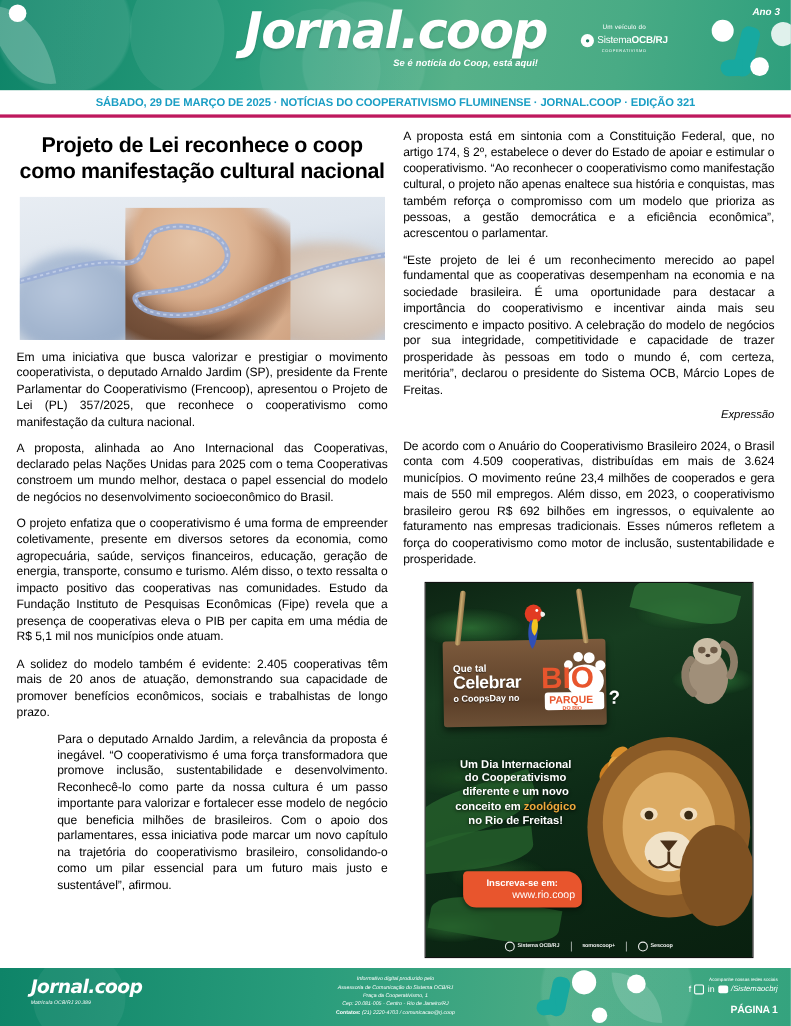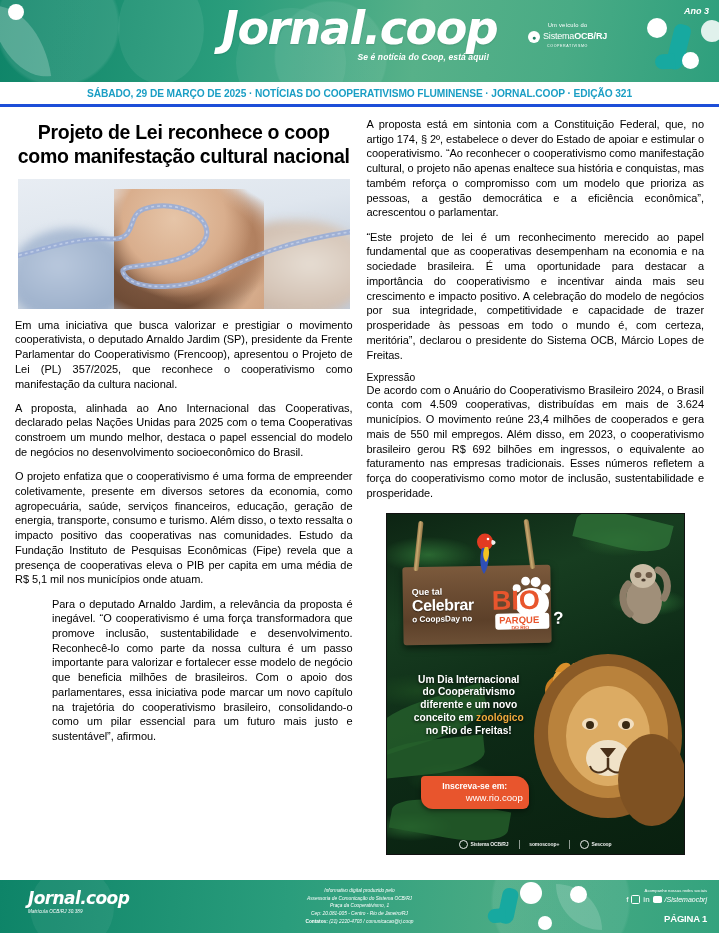--- a/index.html
+++ b/index.html
@@ -142,21 +142,21 @@
   .ano-label {
     position: absolute; right: 10px; top: 6px;
     color: #ffffff; font-size: 9px; font-weight: bold; font-style: italic;
   }
 
   
   .datebar {
     width: 719px; height: 22px;
     background: #ffffff;
     display: flex; align-items: center; justify-content: center;
-    border-bottom: 3px solid #1d4ed8;
+    border-bottom: 3px solid #be185d;
   }
   .datebar-text {
     color: #1a9ec4;
     font-size: 10.2px;
     font-weight: bold;
     letter-spacing: -0.1px;
   }
 
   
   .page-body {
@@ -220,22 +220,23 @@
     text-align: justify;
     color: #000000;
     margin: 0 0 9.5px 0;
     letter-spacing: -0.05px;
   }
   .body-text:last-child { margin-bottom: 0; margin-left: 37px; }
   .subhead {
     font-size: 10.3px;
     font-weight: normal;
     color: #000000;
-    margin: 0 0 0 0;
-    text-align: left;
+    margin: 0 0 16px 0;
+    text-align: right;
+    font-style: italic;
   }
 
   
   .ad-box {
     width: 297px;
     height: 340px;
     margin: 12px auto 0 auto;
     position: relative;
     overflow: hidden;
     border: 1px solid #111111;
@@ -481,20 +482,21 @@
       <div class="lp-hands"></div>
       <svg class="lp-rope" viewBox="0 0 332 130">
         <path d="M -5 78 C 40 66, 62 58, 92 60 C 120 62, 108 36, 126 30 C 146 23, 176 28, 186 44 C 196 60, 178 76, 152 82 C 120 90, 96 84, 108 98 C 122 112, 168 110, 196 96 C 232 78, 268 62, 338 52" fill="none" stroke="#9aaed6" stroke-width="5" stroke-linecap="round" opacity="0.92"></path>
         <path d="M -5 78 C 40 66, 62 58, 92 60 C 120 62, 108 36, 126 30 C 146 23, 176 28, 186 44 C 196 60, 178 76, 152 82 C 120 90, 96 84, 108 98 C 122 112, 168 110, 196 96 C 232 78, 268 62, 338 52" fill="none" stroke="#c3cfe8" stroke-width="1.6" stroke-dasharray="3 3" opacity="0.9"></path>
       </svg>
     </div>
 
     <p class="body-text">Em uma iniciativa que busca valorizar e prestigiar o movimento cooperativista, o deputado Arnaldo Jardim (SP), presidente da Frente Parlamentar do Cooperativismo (Frencoop), apresentou o Projeto de Lei (PL) 357/2025, que reconhece o cooperativismo como manifestação da cultura nacional.</p>
     <p class="body-text">A proposta, alinhada ao Ano Internacional das Cooperativas, declarado pelas Nações Unidas para 2025 com o tema Cooperativas constroem um mundo melhor, destaca o papel essencial do modelo de negócios no desenvolvimento socioeconômico do Brasil.</p>
     <p class="body-text">O projeto enfatiza que o cooperativismo é uma forma de empreender coletivamente, presente em diversos setores da economia, como agropecuária, saúde, serviços financeiros, educação, geração de energia, transporte, consumo e turismo. Além disso, o texto ressalta o impacto positivo das cooperativas nas comunidades. Estudo da Fundação Instituto de Pesquisas Econômicas (Fipe) revela que a presença de cooperativas eleva o PIB per capita em uma média de R$ 5,1 mil nos municípios onde atuam.</p>
+    <p class="body-text">A solidez do modelo também é evidente: 2.405 cooperativas têm mais de 20 anos de atuação, demonstrando sua capacidade de promover benefícios econômicos, sociais e trabalhistas de longo prazo.</p>
     <p class="body-text">Para o deputado Arnaldo Jardim, a relevância da proposta é inegável. “O cooperativismo é uma força transformadora que promove inclusão, sustentabilidade e desenvolvimento. Reconhecê-lo como parte da nossa cultura é um passo importante para valorizar e fortalecer esse modelo de negócio que beneficia milhões de brasileiros. Com o apoio dos parlamentares, essa iniciativa pode marcar um novo capítulo na trajetória do cooperativismo brasileiro, consolidando-o como um pilar essencial para um futuro mais justo e sustentável”, afirmou.</p>
   </div>
 
   <div class="col">
     <p class="body-text">A proposta está em sintonia com a Constituição Federal, que, no artigo 174, § 2º, estabelece o dever do Estado de apoiar e estimular o cooperativismo. “Ao reconhecer o cooperativismo como manifestação cultural, o projeto não apenas enaltece sua história e conquistas, mas também reforça o compromisso com um modelo que prioriza as pessoas, a gestão democrática e a eficiência econômica”, acrescentou o parlamentar.</p>
     <p class="body-text">“Este projeto de lei é um reconhecimento merecido ao papel fundamental que as cooperativas desempenham na economia e na sociedade brasileira. É uma oportunidade para destacar a importância do cooperativismo e incentivar ainda mais seu crescimento e impacto positivo. A celebração do modelo de negócios por sua integridade, competitividade e capacidade de trazer prosperidade às pessoas em todo o mundo é, com certeza, meritória”, declarou o presidente do Sistema OCB, Márcio Lopes de Freitas.</p>
 
     <div class="subhead">Expressão</div>
     <p class="body-text">De acordo com o Anuário do Cooperativismo Brasileiro 2024, o Brasil conta com 4.509 cooperativas, distribuídas em mais de 3.624 municípios. O movimento reúne 23,4 milhões de cooperados e gera mais de 550 mil empregos. Além disso, em 2023, o cooperativismo brasileiro gerou R$ 692 bilhões em ingressos, o equivalente ao faturamento nas empresas tradicionais. Esses números refletem a força do cooperativismo como motor de inclusão, sustentabilidade e prosperidade.</p>
 

